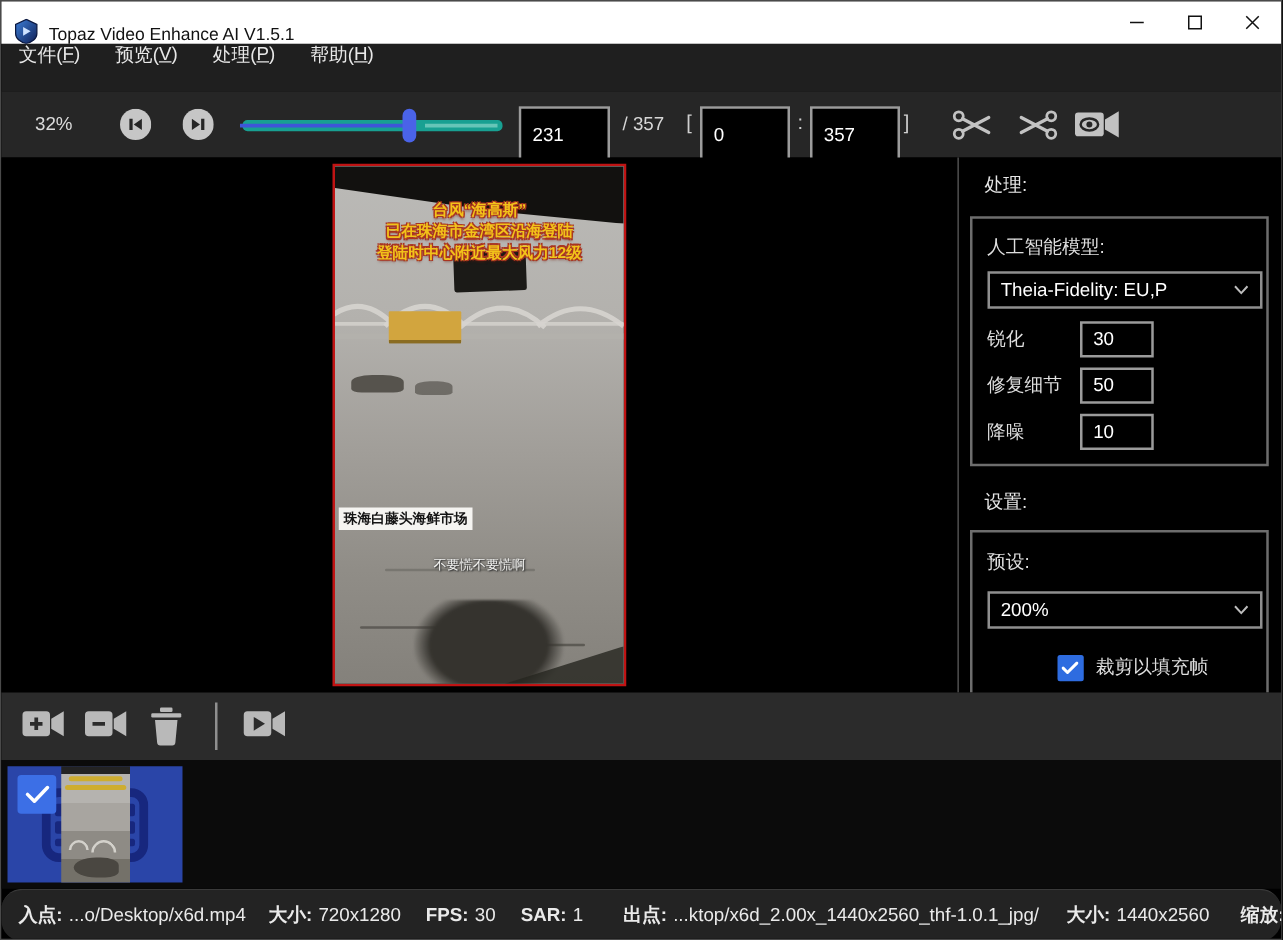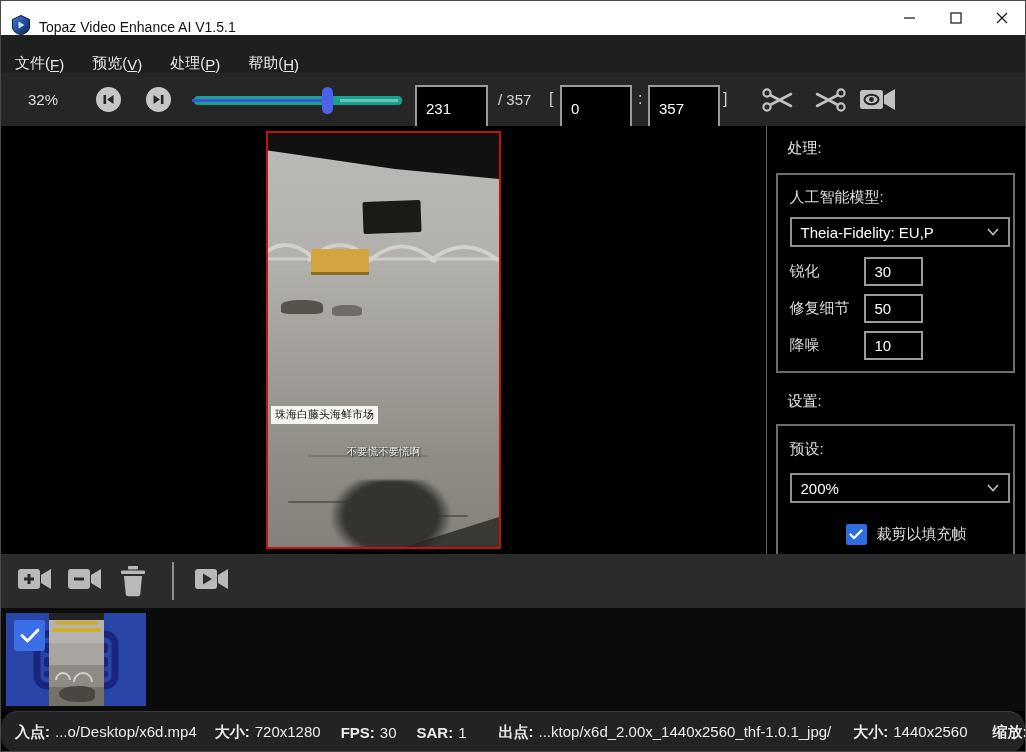--- a/index.html
+++ b/index.html
@@ -9,21 +9,21 @@
 
   
   .titlebar { position:relative; height:34px; background:#ffffff; display:flex; align-items:flex-end; }
   .titlebar .logo { margin-left:10px; width:20px; height:20px; }
   .titlebar .title { margin-left:8px; font-size:14px; color:#111; }
   .wincontrols { position:absolute; right:0; top:0; height:34px; display:flex; }
   .winbtn { width:46px; height:34px; display:flex; align-items:center; justify-content:center; background:transparent; border:none; cursor:pointer; }
 
   
   .menubar { height:38px; background:#1f1f1f; display:flex; align-items:center; }
-  .menu-item { color:#e8e8e8; font-size:15px; padding:0 14px; height:100%; display:flex; align-items:flex-end; cursor:default; }
+  .menu-item { color:#e8e8e8; font-size:15px; padding:0 14px; height:100%; display:flex; align-items:flex-start; cursor:default; }
   .menu-item:first-child { padding-left:14px; }
   .u { text-decoration:underline; }
 
   
   .toolbar { position:relative; height:53px; background:#262626; }
   .zoom-label { position:absolute; left:27px; top:18px; color:#dcdcdc; font-size:15px; }
   .circle-btn { position:absolute; width:25px; height:25px; top:14px; border:none; background:transparent; padding:0; cursor:pointer; }
   .slider { position:absolute; left:193px; top:13px; width:208px; height:30px; }
   .slider .track { position:absolute; left:0; top:10px; width:100%; height:9px; background:#18a092; border-radius:4px; }
   .slider .progress { position:absolute; left:-2px; top:13px; width:138px; height:3px; background:#3f55d8; }
@@ -42,37 +42,37 @@
            background:linear-gradient(180deg,#bbbab7 0%,#b3b1ad 30%,#a19e99 55%,#908d87 78%,#84817b 100%); }
   .car-roof { position:absolute; left:0; top:0; width:100%; height:46px; background:#12110f;
               clip-path:polygon(0 0,100% 0,100% 100%,55% 78%,0 38%); }
   .dark-box { position:absolute; left:95px; top:68px; width:58px; height:32px; background:#1b1a17; border-radius:2px; transform:rotate(-2deg); }
   .overlay-title { position:absolute; left:0; top:27px; width:100%; text-align:center; color:#f2c21a; font-size:12.5px; line-height:17px; font-weight:bold;
                    text-shadow:-1px -1px 0 #a93420, 1px -1px 0 #a93420, -1px 1px 0 #a93420, 1px 1px 0 #a93420, 0 2px 2px rgba(110,25,10,.55); }
   .bridge { position:absolute; left:0; top:96px; width:100%; height:58px; }
   .truck { position:absolute; left:43px; top:116px; width:58px; height:26px; background:#d2a53e; border-bottom:3px solid #8a6c22; border-radius:1px; }
   .flood-car { position:absolute; background:#56534d; border-radius:40% 40% 20% 20%; }
   .streak { position:absolute; height:2px; background:rgba(40,38,34,.45); border-radius:1px; }
-  .loc-label { position:absolute; left:3px; top:273px; background:#f5f4f1; color:#141414; font-size:11px; font-weight:normal; padding:1px 4px 2px; }
+  .loc-label { position:absolute; left:3px; top:273px; background:#f5f4f1; color:#141414; font-size:11px; font-weight:bold; padding:1px 4px 2px; }
   .caption { position:absolute; left:0; top:312px; width:100%; text-align:center; color:#f2f2f0; font-size:10.5px;
              text-shadow:0 0 2px #3a3a3a, 1px 1px 1px #3a3a3a; }
   .bottom-blob { position:absolute; left:63px; top:347px; width:120px; height:80px; background:radial-gradient(ellipse at 50% 45%, #35332e 0 55%, rgba(60,58,52,.0) 72%); filter:blur(1px); }
   .corner-dark { position:absolute; right:0; bottom:0; width:95px; height:30px; background:#26251f; clip-path:polygon(0 100%,100% 0,100% 100%); opacity:.8; }
 
   
   .panel { position:relative; width:260px; height:428px; background:#000; border-left:1px solid #5f5f5f; overflow:hidden; }
   .panel-h { position:absolute; left:21px; color:#e6e6e6; font-size:15px; }
   .groupbox { position:absolute; left:9px; width:239px; border:2px solid #6d6d6d; }
   .gb-label { position:absolute; left:12px; color:#dedede; font-size:15px; }
   .dropdown { position:absolute; left:12px; width:220px; height:30px; background:#000; border:2px solid #8f8f8f; color:#fff; font-size:15px;
               display:flex; align-items:center; justify-content:space-between; padding:0 9px; cursor:pointer; }
   .param-row { position:absolute; left:12px; display:flex; align-items:center; }
   .param-label { color:#dedede; font-size:15px; }
   .param-input { height:29px; width:59px; background:#000; border:2px solid #9b9b9b; color:#fff; font-size:15px; padding-left:9px; font-family:"Liberation Sans", sans-serif; }
-  .checkbox-row { position:absolute; display:flex; align-items:center; }
+  .checkbox-row { position:absolute; display:flex; }
   .checkbox { width:21px; height:21px; background:#2e6ce0; border-radius:2px; display:flex; align-items:center; justify-content:center; cursor:pointer; }
   .checkbox-label { margin-left:10px; color:#dedede; font-size:15px; }
 
   
   .bottom-toolbar { position:relative; height:54px; background:#2b2b2b; }
   .bt-btn { position:absolute; top:11px; border:none; background:transparent; padding:0; cursor:pointer; }
   .bt-divider { position:absolute; left:171px; top:8px; width:2px; height:38px; background:#8f8f8f; }
 
   
   .thumb-strip { position:relative; height:103px; background:#0b0b0b; }
@@ -207,20 +207,25 @@
       </svg>
     </button>
   </div>
 
   <div class="main">
     <div class="preview-area">
       <div class="video-frame">
         <div class="video">
           <div class="car-roof"></div>
           <div class="dark-box"></div>
+          <div class="overlay-title">
+            <div>台风“海高斯”</div>
+            <div>已在珠海市金湾区沿海登陆</div>
+            <div>登陆时中心附近最大风力12级</div>
+          </div>
           <svg class="bridge" viewBox="0 0 231 58" preserveAspectRatio="none">
             <path d="M0 30 H231" stroke="#cfcdc8" stroke-width="3" fill="none"></path>
             <path d="M-10 30 Q18 2 46 30 M40 32 Q72 0 104 32 M100 33 Q134 2 168 33 M162 32 Q196 4 231 32" stroke="#d6d4cf" stroke-width="4" fill="none" opacity="0.9"></path>
             <path d="M0 40 H231" stroke="#b4b2ad" stroke-width="5" fill="none" opacity="0.7"></path>
           </svg>
           <div class="truck"></div>
           <div class="flood-car" style="left:13px;top:167px;width:42px;height:14px"></div>
           <div class="flood-car" style="left:64px;top:172px;width:30px;height:11px;opacity:.7"></div>
           <div class="streak" style="left:20px;top:368px;width:70px"></div>
           <div class="streak" style="left:110px;top:382px;width:90px"></div>

